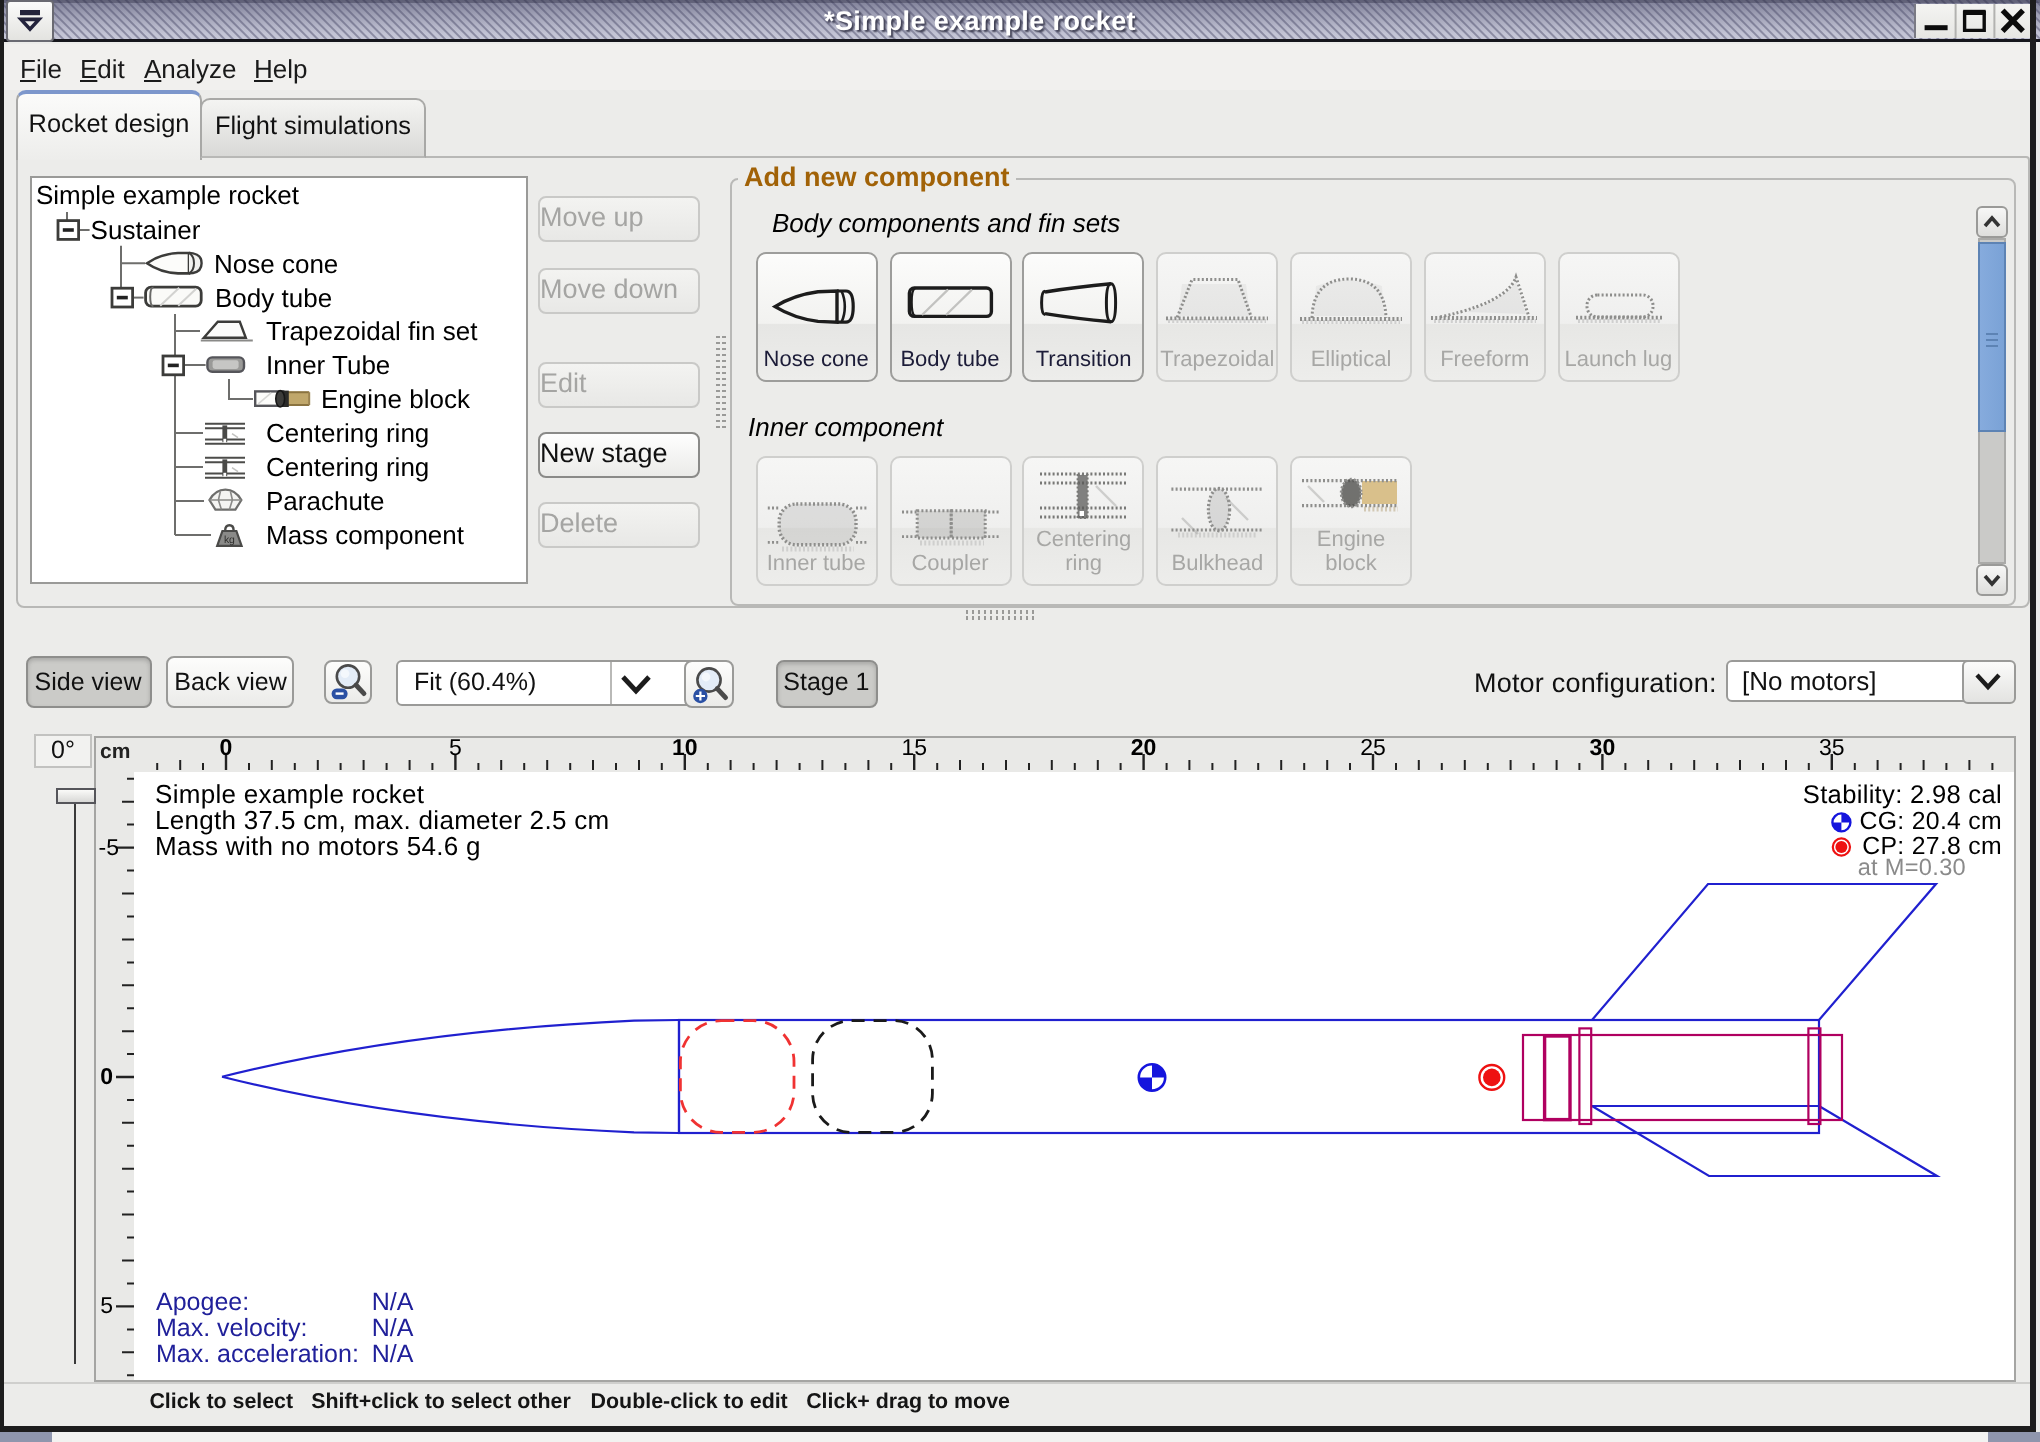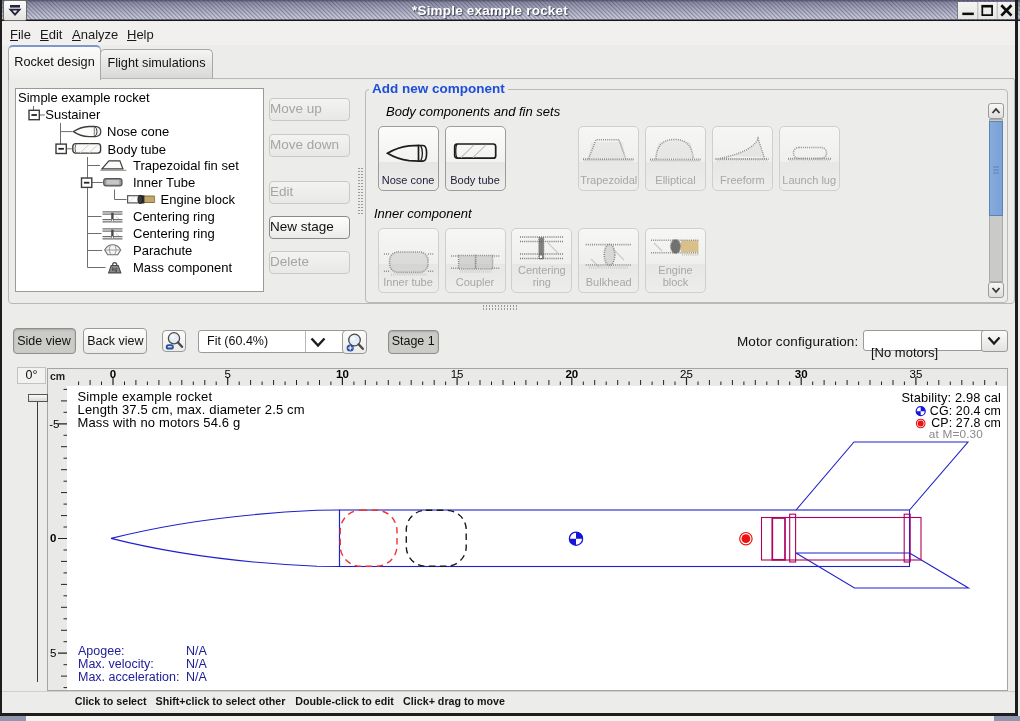--- a/index.html
+++ b/index.html
@@ -29,21 +29,21 @@
   #treepanel{left:15px;top:88px;width:247px;height:202px;background:#fff;border:1px solid #9a9a98;}
   
   .act{left:269px;width:79px;height:21px;border-radius:4px;font-size:13.5px;text-align:left;}
   .act.dis{background:linear-gradient(180deg,#f3f3f1,#e8e8e6);border:1px solid #c9c9c7;color:#a5a5a3;line-height:20px;}
   .act.en{background:linear-gradient(180deg,#fefefe,#ebebe9);border:1px solid #8a8a88;color:#111;line-height:20px;}
   
   .vdots{width:2px;background-image:repeating-linear-gradient(0deg,#9a9a98 0 1px,transparent 1px 3px);}
   .hdots{height:2px;background-image:repeating-linear-gradient(90deg,#9a9a98 0 1px,transparent 1px 3px);}
   
   #fieldset{left:365px;top:89px;width:641px;height:212px;border:1px solid #b9b9b7;border-radius:4px;}
-  #fstitle{left:369px;top:81px;background:#ececea;padding:0 3px;font-size:13.5px;font-weight:bold;color:#1d4ed8;}
+  #fstitle{left:369px;top:81px;background:#ececea;padding:0 3px;font-size:13.5px;font-weight:bold;color:#a16207;}
   .seclabel{font-size:13px;color:#000;font-style:italic;}
   .cbtn{width:59px;height:63px;border-radius:5px;}
   .cbtn.en{background:linear-gradient(180deg,#fcfcfb 0%,#f2f2f0 55%,#e6e6e4 56%,#ededeb 100%);border:1px solid #9d9d9b;}
   .cbtn.dis{background:linear-gradient(180deg,#f6f6f5 0%,#efefee 55%,#e7e7e5 56%,#ededeb 100%);border:1px solid #cfcfcd;}
   .clabel{position:absolute;left:0;bottom:4px;width:100%;text-align:center;font-size:11px;line-height:12px;}
   .en .clabel{color:#1c1c38;}
   .dis .clabel{color:#a7a7a5;}
   
   #sbar{left:988px;top:103px;width:16px;height:195px;}
   .sbtn{left:0;width:16px;height:16px;background:linear-gradient(180deg,#f7f7f6,#dededc);
@@ -233,20 +233,28 @@
     <div class="clabel">Nose cone</div>
   </div>
   <div class="abs cbtn en" style="left:444.5px;top:125.5px;">
     <svg class="abs" style="left:0;top:0;" width="59" height="63" viewBox="0 0 59 63">
       <rect x="8.7" y="17" width="41" height="14.2" rx="2.5" fill="none" stroke="#1c1c1c" stroke-width="1.7"></rect>
       <path d="M15 30.5 L28 17.8 M27 30.5 L40 17.8" stroke="#c2c2c0" stroke-width="1.1"></path>
       <path d="M11.6 17.2 q-1.8 0.5 -1.8 6.9 q0 6.4 1.8 6.9" fill="none" stroke="#1c1c1c" stroke-width="1.2"></path>
     </svg>
     <div class="clabel">Body tube</div>
   </div>
+  <div class="abs cbtn en" style="left:511.3px;top:125.5px;">
+    <svg class="abs" style="left:0;top:0;" width="59" height="63" viewBox="0 0 59 63">
+      <path d="M10.5 19 Q26 16.5 43.5 14.9 M10.5 29.8 Q26 32.3 43.5 33.9" fill="none" stroke="#1c1c1c" stroke-width="1.7"></path>
+      <path d="M10.5 18.6 q-1.7 0 -1.7 5.8 q0 5.8 1.7 5.8" fill="none" stroke="#1c1c1c" stroke-width="1.5"></path>
+      <path d="M43.5 14.9 q-2.3 0 -2.3 9.5 q0 9.5 2.3 9.5 M43.5 14.9 q2.3 0 2.3 9.5 q0 9.5 -2.3 9.5" fill="none" stroke="#1c1c1c" stroke-width="1.5"></path>
+    </svg>
+    <div class="clabel">Transition</div>
+  </div>
   <div class="abs cbtn dis" style="left:578.2px;top:125.5px;">
     <svg class="abs" style="left:0;top:0;" width="59" height="63" viewBox="0 0 59 63">
       <g stroke="#8e8e8c" fill="none" stroke-dasharray="1 1.1">
         <path d="M9.6 31.7 L17 12.8 L40 12.8 L46.7 31.7" stroke-width="1.5"></path>
         <path d="M4 32.2 h51" stroke-width="1.9"></path>
       </g>
       <path d="M12 15 L44 15 L46 31 L10 31 Z" fill="rgba(150,150,148,0.10)"></path>
       <path d="M5 33.5 h49" stroke="rgba(150,150,148,0.35)" stroke-width="2" stroke-dasharray="1 1.1"></path>
     </svg>
     <div class="clabel">Trapezoidal</div>
@@ -380,21 +388,21 @@
         <circle cx="11.5" cy="8" r="5.8" fill="#e3ecf7" stroke="#4a4a4a" stroke-width="1.3"></circle>
         <circle cx="10" cy="6.5" r="2.2" fill="#f4f8fc"></circle>
         <path d="M15.6 12.3 L19.8 16.8" stroke="#4a4a4a" stroke-width="2.4" stroke-linecap="round"></path>
         <circle cx="7.2" cy="16" r="3.6" fill="#2a50a4"></circle>
         <path d="M4.9 16 h4.6 M7.2 13.7 v4.6" stroke="#fff" stroke-width="1.1"></path>
       </svg>
   </div>
   <div class="abs tb pressed" style="left:387.8px;top:330px;width:48.8px;height:21.5px;line-height:21.5px;">Stage 1</div>
   <div class="abs" style="left:737px;top:333.5px;font-size:13.5px;color:#111;letter-spacing:.1px;">Motor configuration:</div>
   <div class="abs combo" style="left:863px;top:329.5px;width:141px;height:19.3px;">
-    <div class="abs" style="left:7px;top:14px;font-size:13px;color:#111;">[No motors]</div>
+    <div class="abs" style="left:7px;top:2px;font-size:13px;color:#111;">[No motors]</div>
     <div class="abs" style="left:117px;top:-1px;width:25px;height:20.3px;background:linear-gradient(180deg,#fbfbfa,#e3e3e1);border:1px solid #9a9a98;border-radius:3px;">
       <svg width="24" height="19">
           <path d="M6.5 6.5 L12 12.5 L17.5 6.5" fill="none" stroke="#1c1c1c" stroke-width="2.2"></path>
         </svg>
     </div>
   </div>
 
   <div class="abs" id="viewpanel"></div>
   <div class="abs" style="left:17px;top:367px;width:27px;height:15px;background:#f2f2f0;border:1px solid #c2c2c0;text-align:center;font-size:12.5px;color:#111;line-height:15px;">0°</div>
   <div class="abs" style="left:28px;top:394px;width:20px;height:8px;background:linear-gradient(180deg,#fafaf8,#d8d8d6);border:1px solid #55555a;box-sizing:border-box;"></div>

